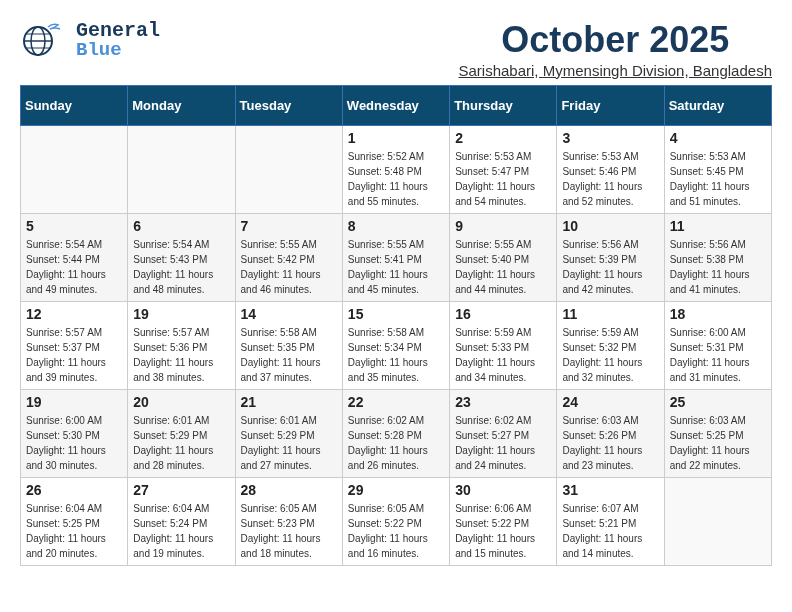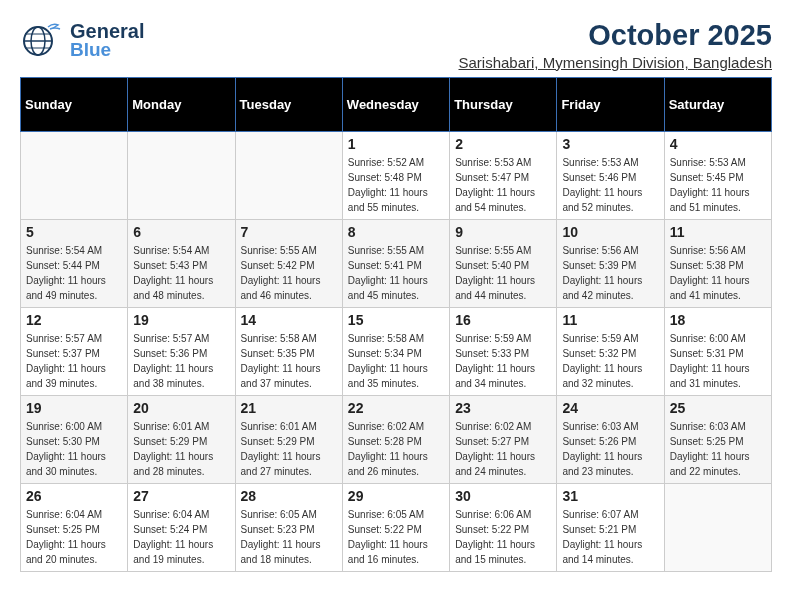--- a/index.html
+++ b/index.html
@@ -18,42 +18,43 @@
     }
     .logo {
       display: flex;
       flex-direction: column;
       align-items: flex-start;
     }
     .title-area {
       text-align: right;
     }
     .month-title {
-      font-size: 29px;
+      font-size: 36px;
       font-weight: bold;
       color: #1a3a5c;
       line-height: 1.1;
+      text-align: center;
     }
     .location-title {
       font-size: 15px;
       color: #333;
       margin-top: 2px;
       text-decoration: underline;
     }
     .calendar {
       width: 100%;
       border-collapse: collapse;
       border: 1px solid #ccc;
     }
     .calendar th {
-      background: #000000;
+      background: #0c4a6e;
       color: #fff;
       font-size: 13px;
       font-weight: bold;
-      padding: 19px 4px;
+      padding: 12px 4px;
       text-align: left;
       border: 1px solid #3a6fb5;
     }
     .calendar td {
       border: 1px solid #ccc;
       vertical-align: top;
       padding: 4px 5px;
       width: 107px;
       min-height: 80px;
       background: #fff;
@@ -74,21 +75,21 @@
     }
     .row-shade td {
       background: #f5f5f5;
     }
   </style>
 </head>
 <body>
 
 <div class="header">
   <div class="logo">
-    <div style="display:flex;align-items:center;gap:6px;">
+    <div style="display:flex;align-items:center;gap:12px;font-family:Liberation Mono, monospace;">
       <div style="position:relative;width:44px;height:38px;">
         
         <svg width="44" height="38" viewBox="0 0 44 38">
           <ellipse cx="18" cy="20" rx="14" ry="14" fill="none" stroke="#1a3a5c" stroke-width="2"></ellipse>
           <ellipse cx="18" cy="20" rx="7" ry="14" fill="none" stroke="#1a3a5c" stroke-width="1.5"></ellipse>
           <line x1="4" y1="20" x2="32" y2="20" stroke="#1a3a5c" stroke-width="1.5"></line>
           <line x1="5" y1="13" x2="31" y2="13" stroke="#1a3a5c" stroke-width="1"></line>
           <line x1="5" y1="27" x2="31" y2="27" stroke="#1a3a5c" stroke-width="1"></line>
 
           <path d="M28 6 Q33 2 38 4 Q34 7 30 8 Q35 6 40 8" fill="none" stroke="#4a90d9" stroke-width="1.5"></path>

